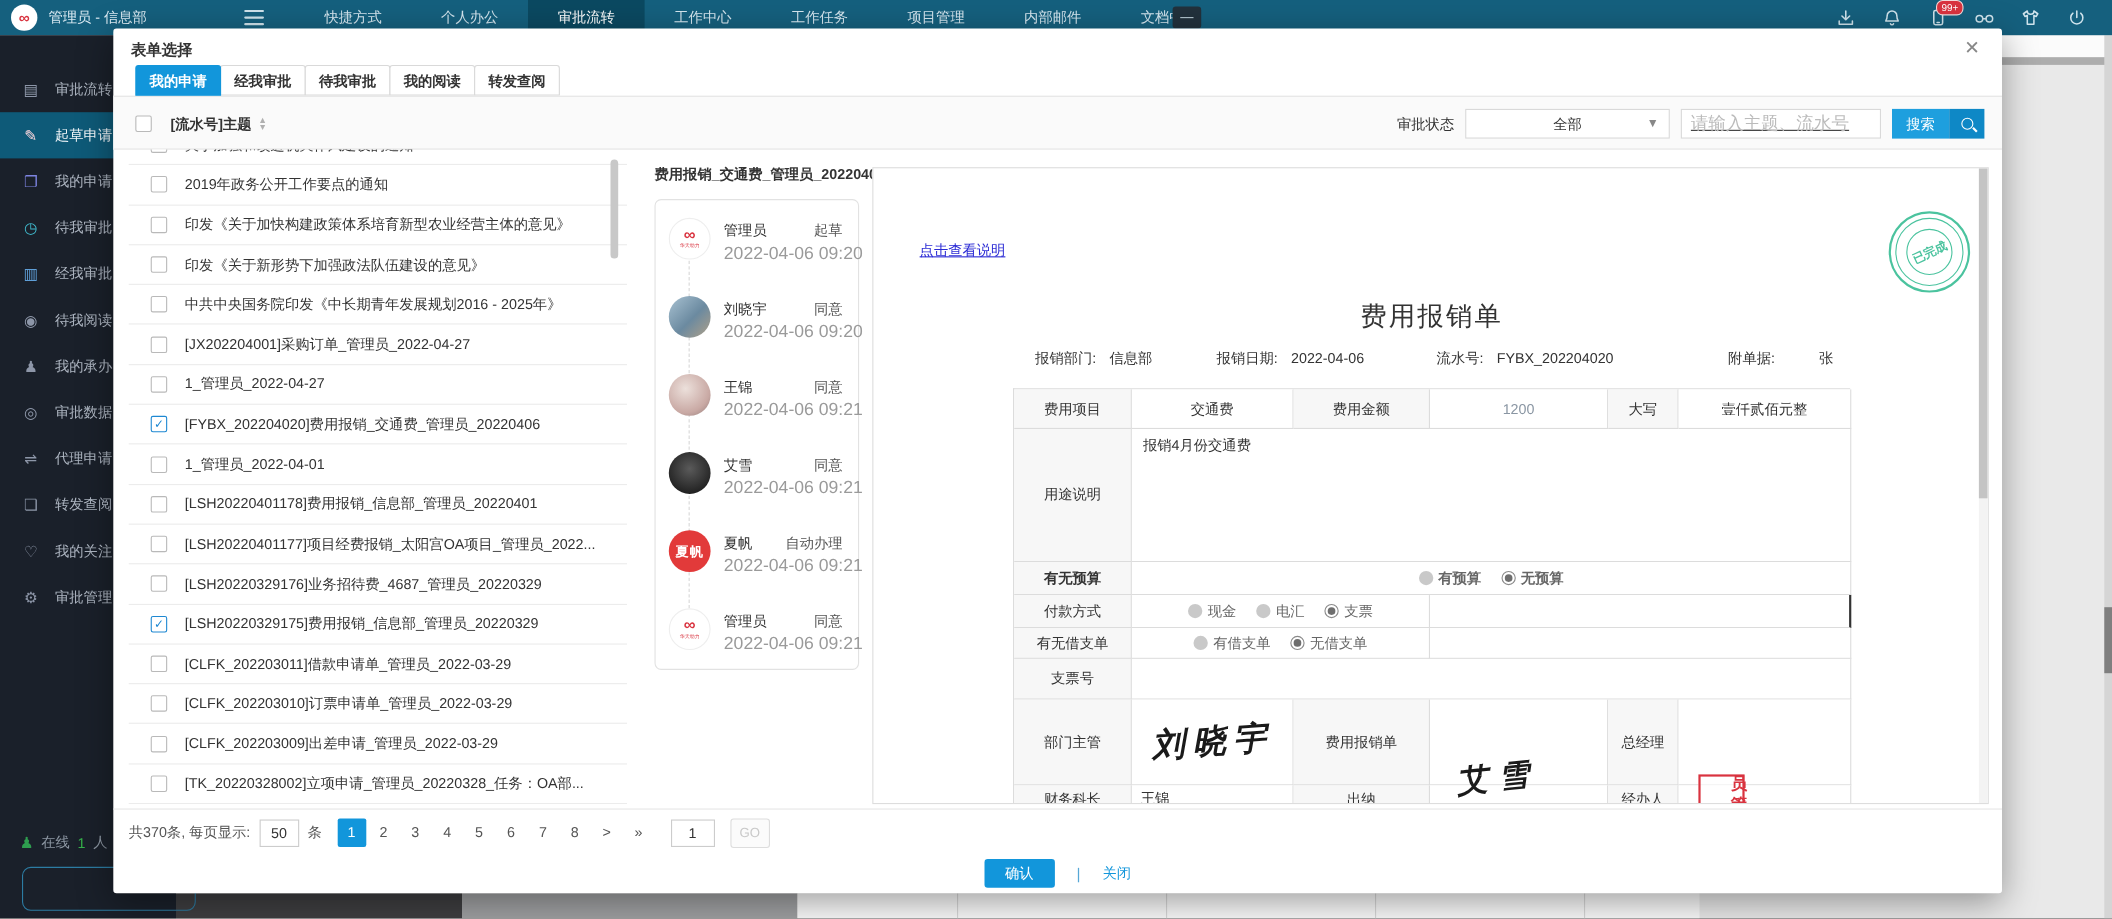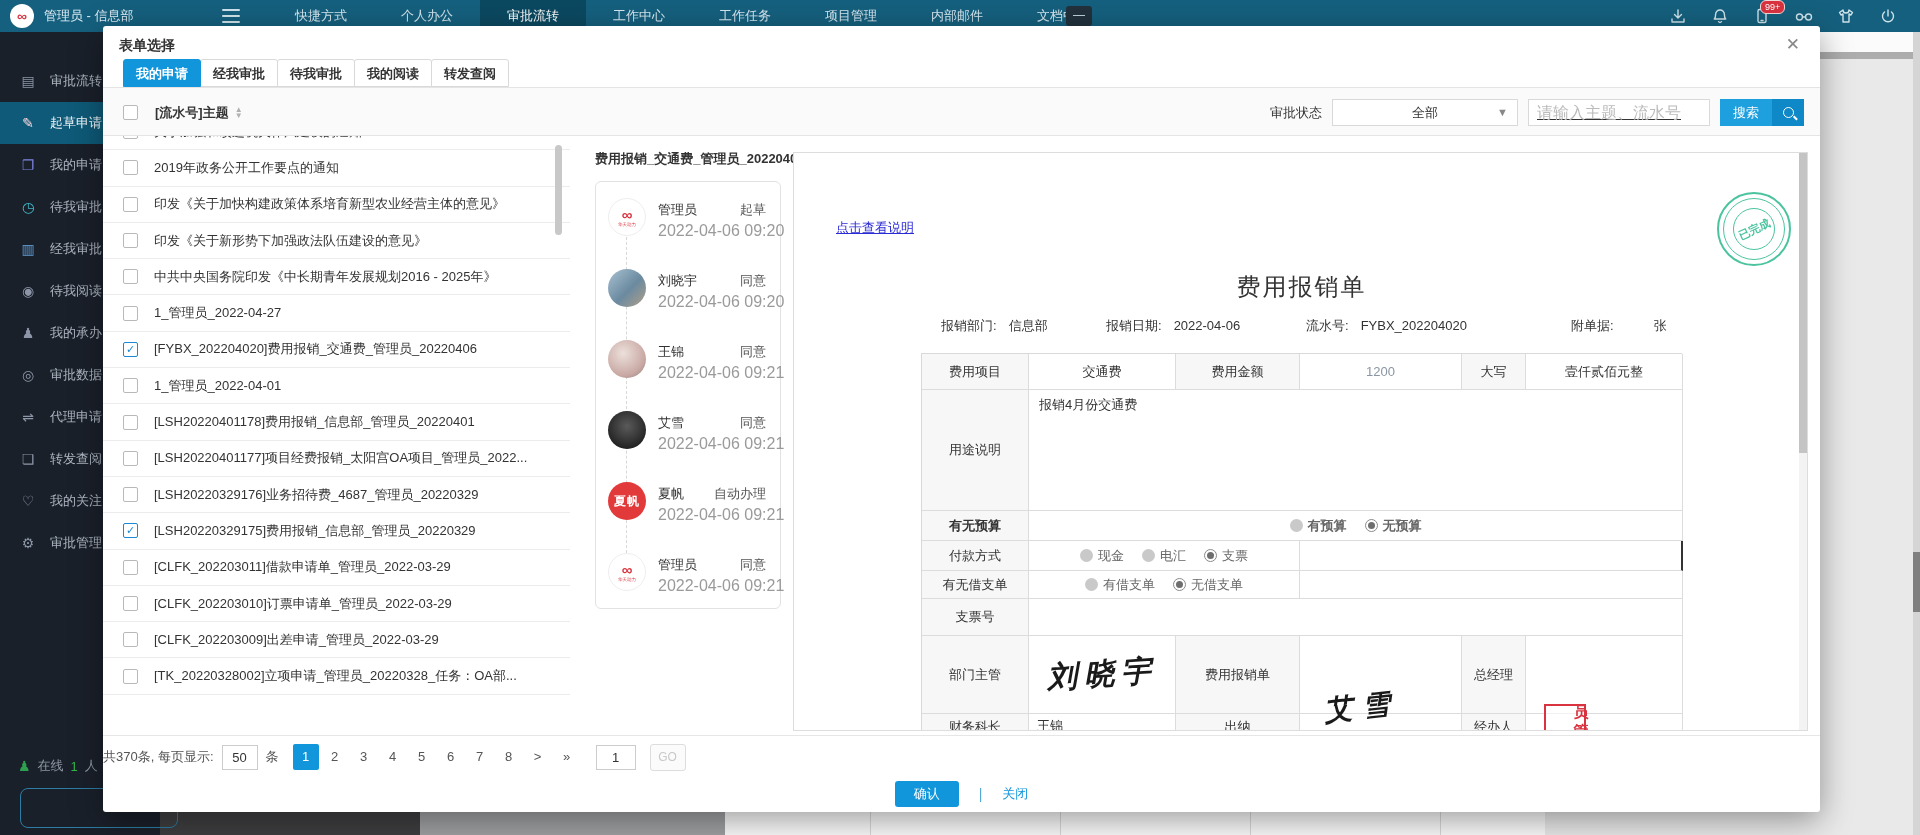--- a/index.html
+++ b/index.html
@@ -64,21 +64,21 @@
   .fb-input{width:182px;height:27px;border:1px solid #d9d9d9;padding:0 8px;font-size:16px;color:#333;text-decoration:underline;}
   .fb-input::placeholder{color:#bbb;}
   .search-btn{height:27px;display:flex;}
   .search-btn .txt{width:52px;background:#1E9FDE;color:#fff;font-size:13px;display:flex;align-items:center;justify-content:center;}
   .search-btn .icn{width:32px;background:#0E88C6;display:flex;align-items:center;justify-content:center;}
   .mag{position:relative;width:11px;height:11px;border:1.6px solid #fff;border-radius:50%;}
   .mag:after{content:"";position:absolute;left:9px;top:9px;width:5px;height:1.6px;background:#fff;transform:rotate(45deg);}
 
   
   .doclist{position:absolute;left:0;top:110px;width:467px;height:595px;overflow:hidden;}
-  .doclist-inner{margin-top:-22px;}
+  .doclist-inner{margin-top:-22px;margin-left:14px;}
   .doc-row{height:36.3px;display:flex;align-items:center;padding-left:20px;border-bottom:1px solid #ececec;white-space:nowrap;overflow:hidden;}
   .doc-row .txt{margin-left:16px;font-size:13px;color:#333;}
   .list-scroll{position:absolute;left:452px;top:119px;width:7px;height:90px;background:#c8c8c8;border-radius:4px;}
 
   
   .detail-title{position:absolute;left:492px;top:124px;font-size:13px;font-weight:bold;color:#333;white-space:nowrap;}
   .flowcard{position:absolute;left:492px;top:155px;width:186px;height:428px;border:1px solid #e2e2e2;border-radius:6px;padding:16px 12px 0 12px;}
   .flowline{position:absolute;left:30px;top:55px;bottom:45px;border-left:1px dashed #d8d8d8;}
   .fstep{position:relative;height:71px;}
   .avatar{position:absolute;left:0;top:0;width:38px;height:38px;border-radius:50%;overflow:hidden;display:flex;flex-direction:column;align-items:center;justify-content:center;}
@@ -124,21 +124,21 @@
   .radio-item.sel .rdot{background:#fff;border:1px solid #8a8a8a;position:relative;}
   .radio-item.sel .rdot:after{content:"";position:absolute;left:2px;top:2px;width:7px;height:7px;border-radius:50%;background:#6e6e6e;}
   .sig{font-family:"DejaVu Serif","Liberation Serif",serif;font-style:italic;font-weight:bold;color:#1a1a1a;}
   .sig-liu{font-size:30px;letter-spacing:7px;transform:rotate(-4deg);}
   .sig-ai{position:absolute;left:24px;top:-26px;font-size:28px;letter-spacing:10px;transform:rotate(-6deg);z-index:3;}
   .plainname{position:absolute;left:8px;top:3px;font-size:13px;color:#333;}
   .toplbl{align-items:flex-start;padding-top:4px;}
   .redstamp{position:absolute;left:18px;top:-10px;width:42px;height:36px;border:2px solid #D9333F;color:#D9333F;font-size:15px;font-weight:bold;display:flex;align-items:center;justify-content:center;background:rgba(255,255,255,.6);z-index:3;letter-spacing:1px;padding-left:33px;}
 
   
-  .pagebar{position:absolute;left:0;top:709px;width:1717px;height:43px;border-top:1px solid #e6e6e6;display:flex;align-items:center;font-size:13px;color:#555;gap:8px;}
+  .pagebar{position:absolute;left:0;top:709px;width:1717px;height:43px;border-top:1px solid #e6e6e6;display:flex;align-items:center;padding-left:14px;font-size:13px;color:#555;gap:8px;}
   .pg-input{width:36px;height:25px;border:1px solid #ccc;text-align:center;font-size:13px;color:#333;}
   .pg-btns{display:flex;align-items:center;gap:3px;margin-left:6px;}
   .pg{min-width:26px;height:26px;line-height:26px;text-align:center;font-size:13px;color:#555;border-radius:2px;}
   .pg.active{background:#1296DB;color:#fff;}
   .goto-input{width:40px;height:25px;border:1px solid #ccc;text-align:center;font-size:13px;color:#333;margin-left:8px;}
   .go-btn{width:36px;height:27px;border:1px solid #ddd;background:#fbfbfb;color:#c9c9c9;font-size:12px;border-radius:3px;display:flex;align-items:center;justify-content:center;margin-left:6px;}
   .mfooter{position:absolute;left:0;top:755px;width:1717px;display:flex;align-items:center;justify-content:center;gap:20px;}
   .confirm-btn{width:64px;height:26px;background:#1296DB;color:#fff;font-size:13px;border-radius:3px;display:flex;align-items:center;justify-content:center;}
   .f-sep{color:#57A8D6;font-size:14px;}
   .close-link{color:#1296DB;font-size:13px;}
@@ -333,20 +333,24 @@
             <span class="cbx" data-interactable="true"></span>
             <span class="txt" data-interactable="false">印发《关于加快构建政策体系培育新型农业经营主体的意见》</span>
           </div>
           <div class="doc-row" data-interactable="true">
             <span class="cbx" data-interactable="true"></span>
             <span class="txt" data-interactable="false">印发《关于新形势下加强政法队伍建设的意见》</span>
           </div>
           <div class="doc-row" data-interactable="true">
             <span class="cbx" data-interactable="true"></span>
             <span class="txt" data-interactable="false">中共中央国务院印发《中长期青年发展规划2016 - 2025年》</span>
+          </div>
+          <div class="doc-row" data-interactable="true">
+            <span class="cbx" data-interactable="true"></span>
+            <span class="txt" data-interactable="false">[JX202204001]采购订单_管理员_2022-04-27</span>
           </div>
           <div class="doc-row" data-interactable="true">
             <span class="cbx" data-interactable="true"></span>
             <span class="txt" data-interactable="false">1_管理员_2022-04-27</span>
           </div>
           <div class="doc-row" data-interactable="true">
             <span class="cbx checked" data-interactable="true">✓</span>
             <span class="txt" data-interactable="false">[FYBX_202204020]费用报销_交通费_管理员_20220406</span>
           </div>
           <div class="doc-row" data-interactable="true">

